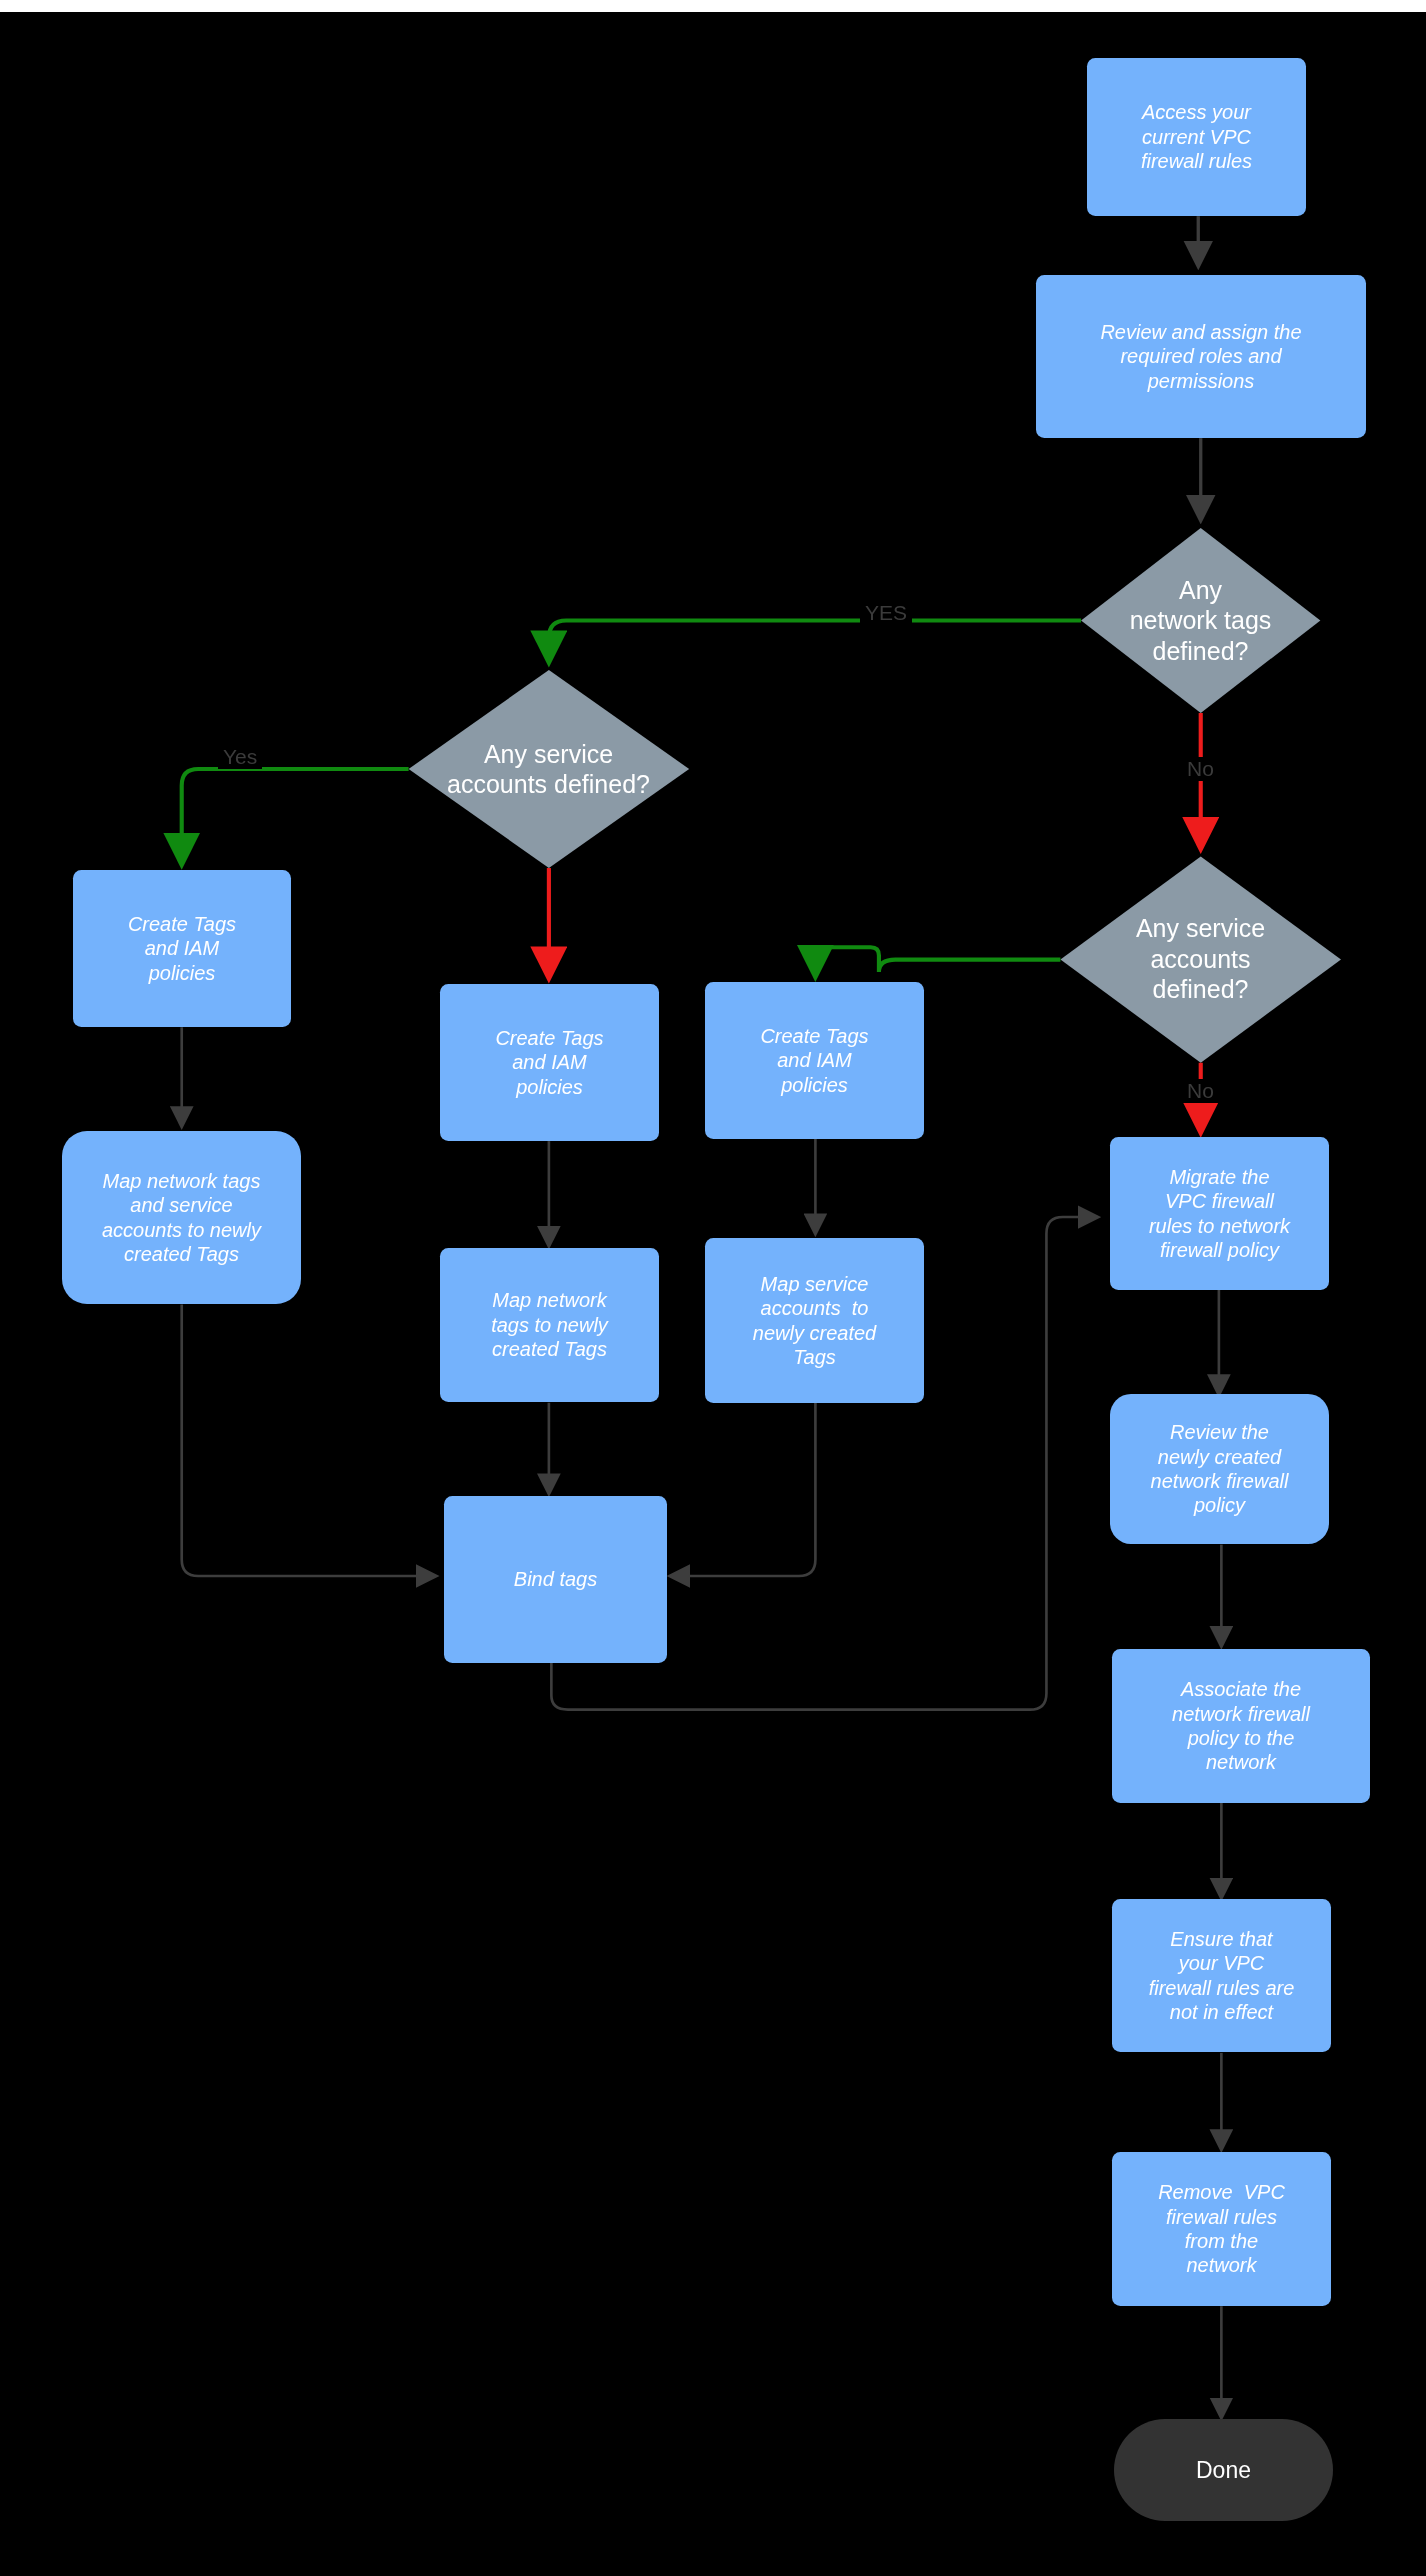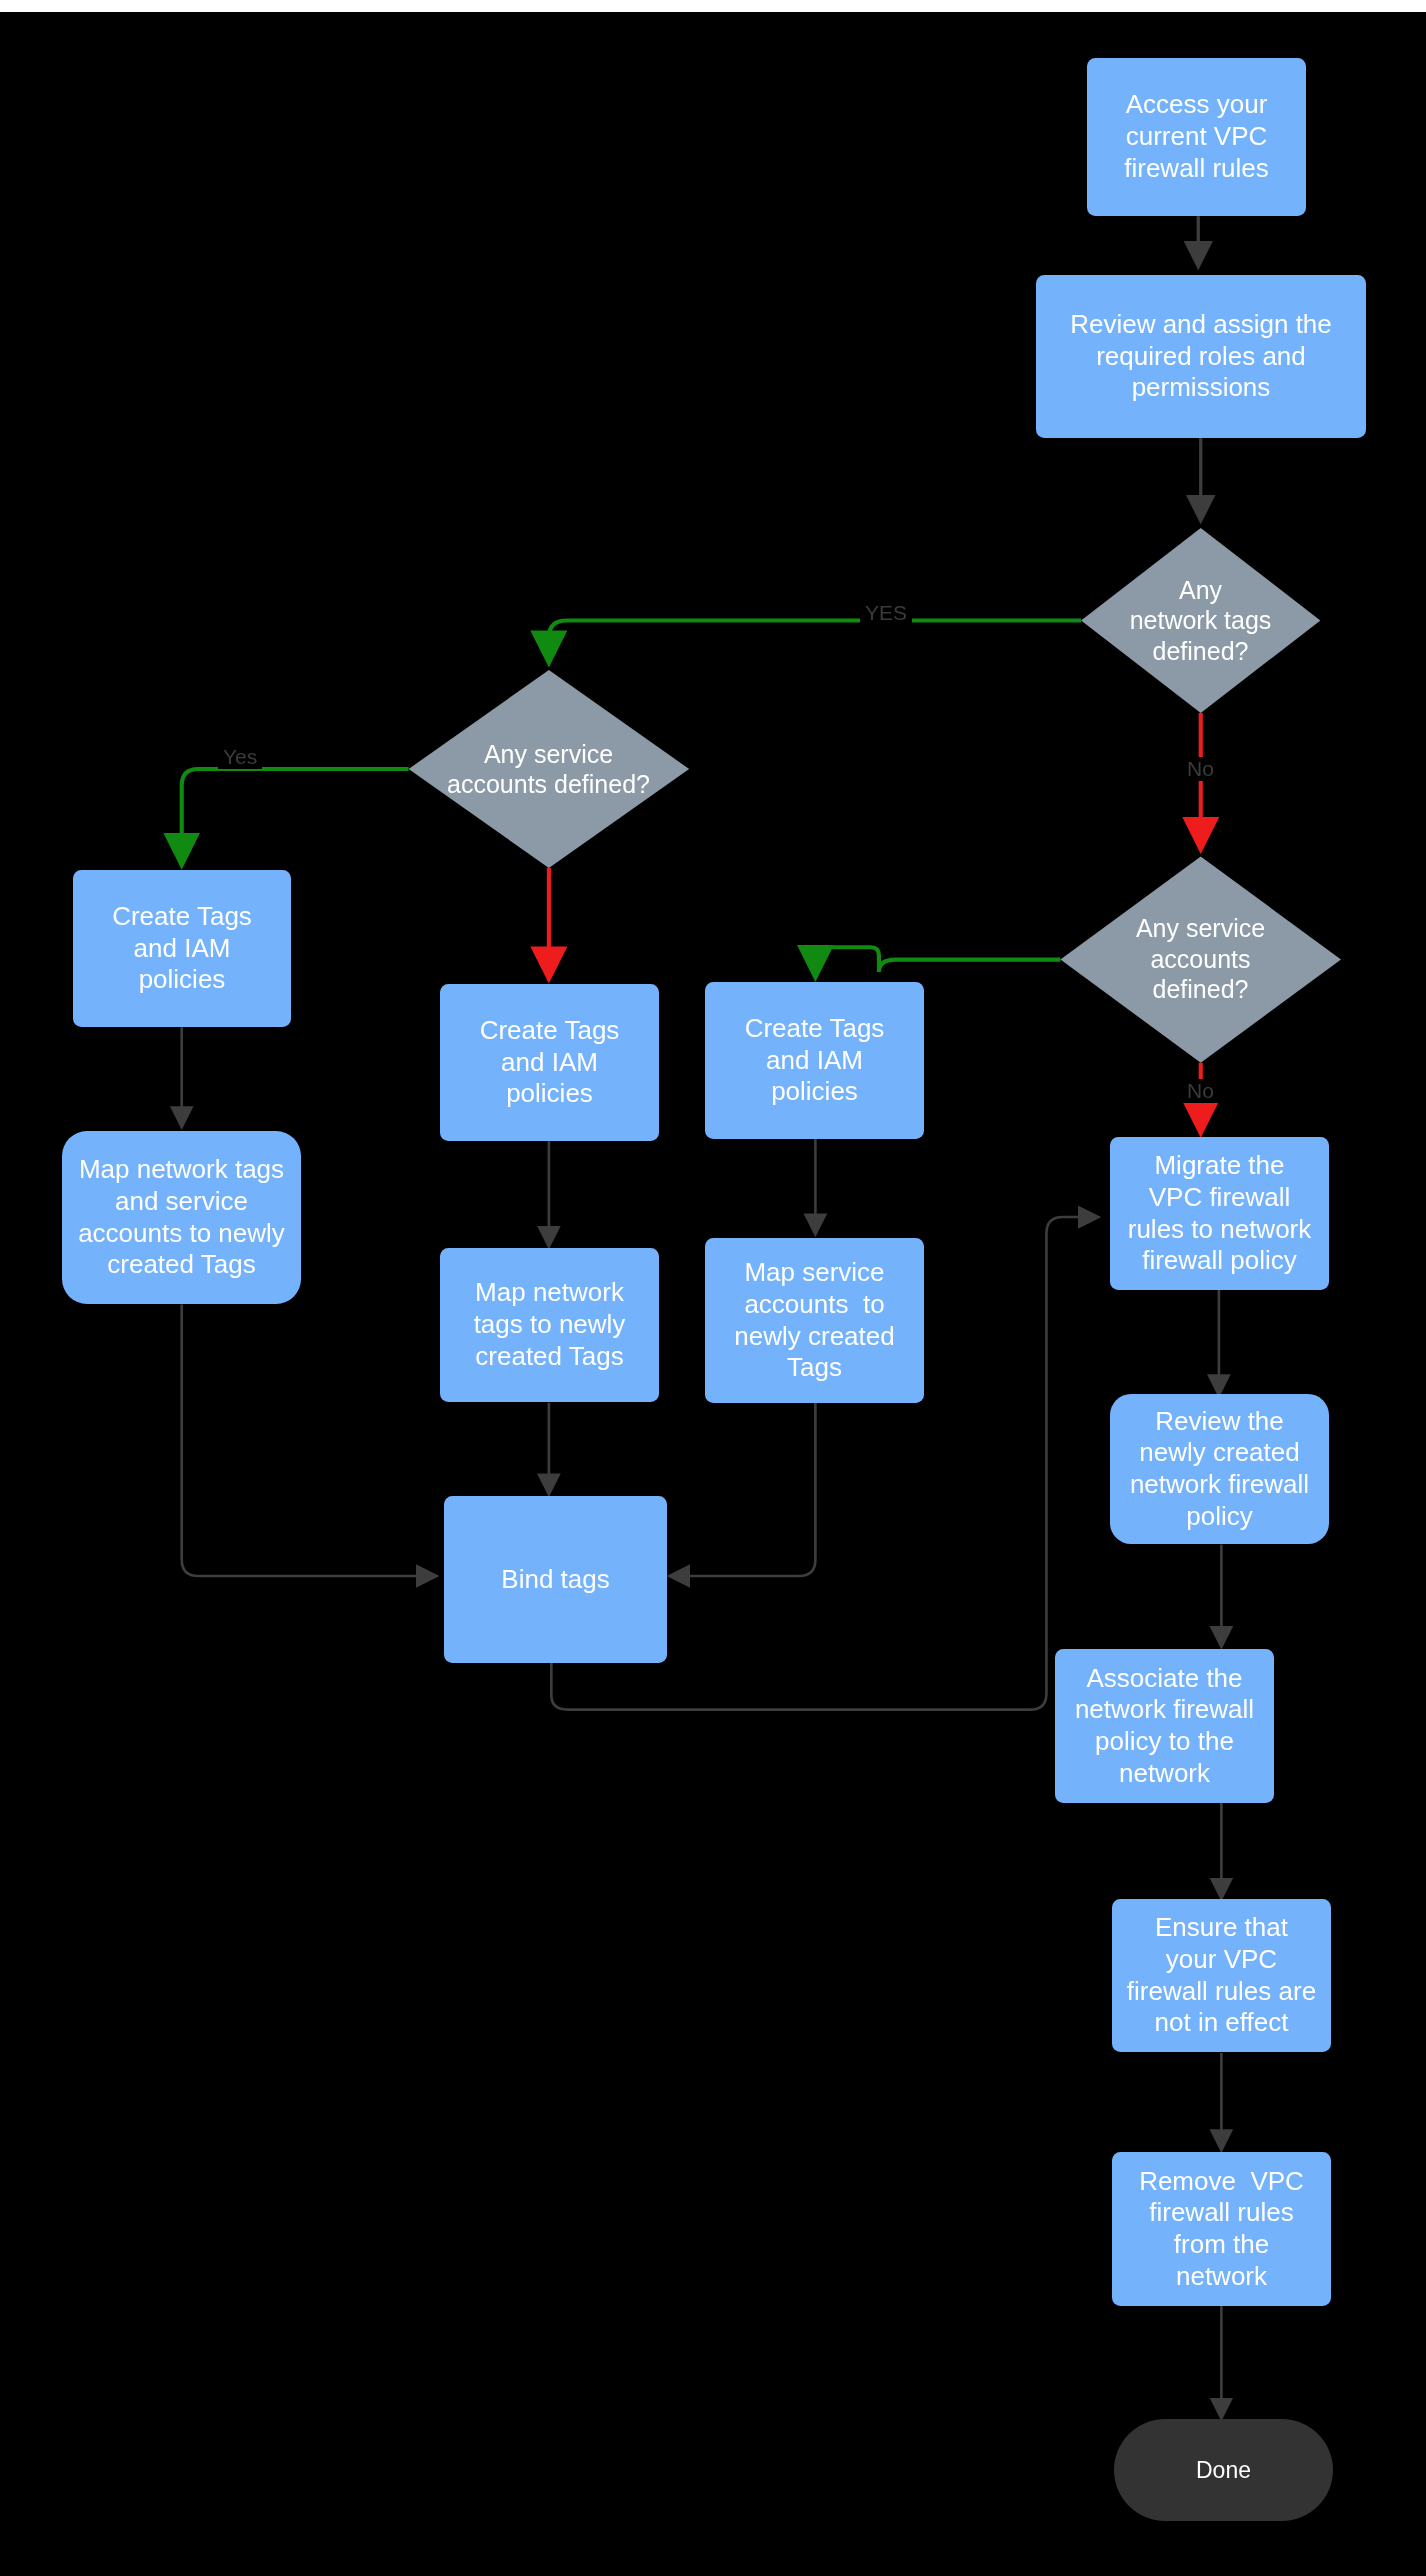--- a/index.html
+++ b/index.html
@@ -35,22 +35,23 @@
     align-items: center;
     justify-content: center;
     text-align: center;
     color: #ffffff;
     line-height: 1.22;
     white-space: pre-wrap;
   }
   .proc {
     background: #74b2fc;
     border-radius: 8.3px;
-    font-size: 26px;
+    font-size: 20px;
     padding: 3.3px 6.6px;
+    font-style: italic;
   }
   .terminal {
     background: #333333;
     border-radius: 51px;
     font-size: 23px;
   }
   .decision {
     background: transparent;
     font-size: 25px;
     z-index: 3;
@@ -213,21 +214,21 @@
 firewall policy</span>
   </div>
 
   <div class="node proc" style="left:1110px; top:1394px; width:219px; height:150px;border-radius:21px;">
     <span>Review the
 newly created
 network firewall
 policy</span>
   </div>
 
-  <div class="node proc" style="left:1055px; top:1649px; width:219px; height:154px;">
+  <div class="node proc" style="left:1112px; top:1649px; width:258px; height:154px;">
     <span>Associate the
 network firewall
 policy to the
 network</span>
   </div>
 
   <div class="node proc" style="left:1112px; top:1899px; width:219px; height:153px;">
     <span>Ensure that
 your VPC
 firewall rules are

